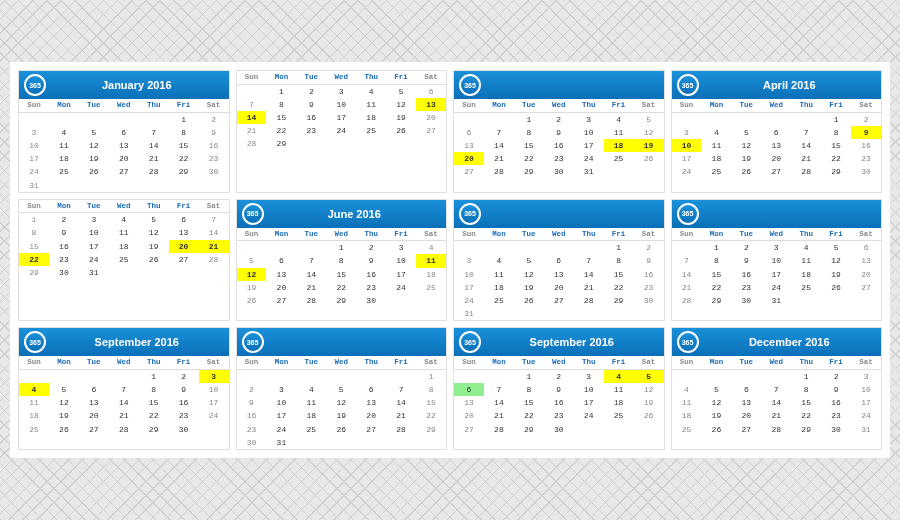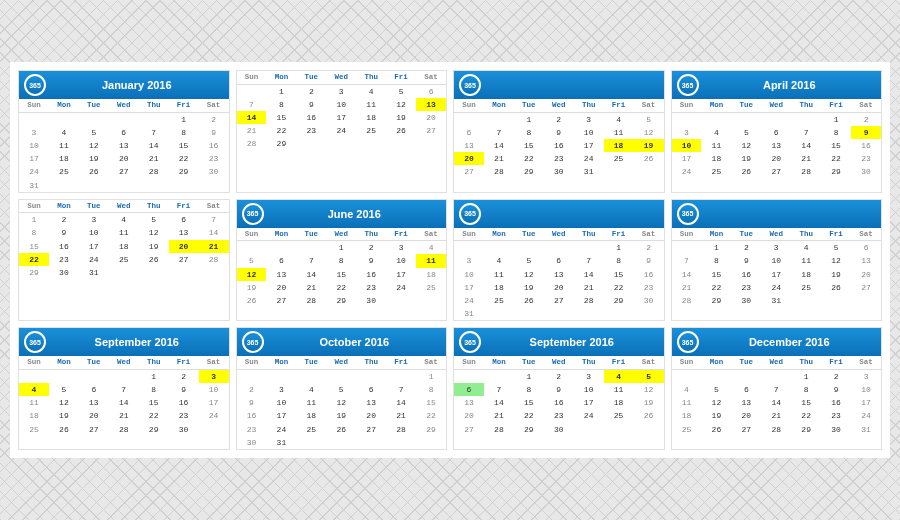--- a/index.html
+++ b/index.html
@@ -657,21 +657,20 @@
           <div class="cal-cell">28</div>
           <div class="cal-cell">29</div>
           <div class="cal-cell">30</div>
           <div class="cal-cell sat empty"></div>
         </div>
       </div>
     </div>
     <div class="month-block">
       <div class="month-header">
         <div class="badge-365">365</div>
-        <div class="month-title">October 2016</div>
       </div>
       <div class="cal-grid">
         <div class="cal-row">
           <div class="cal-cell header sun">Sun</div>
           <div class="cal-cell header">Mon</div>
           <div class="cal-cell header">Tue</div>
           <div class="cal-cell header">Wed</div>
           <div class="cal-cell header">Thu</div>
           <div class="cal-cell header">Fri</div>
           <div class="cal-cell header sat">Sat</div>

